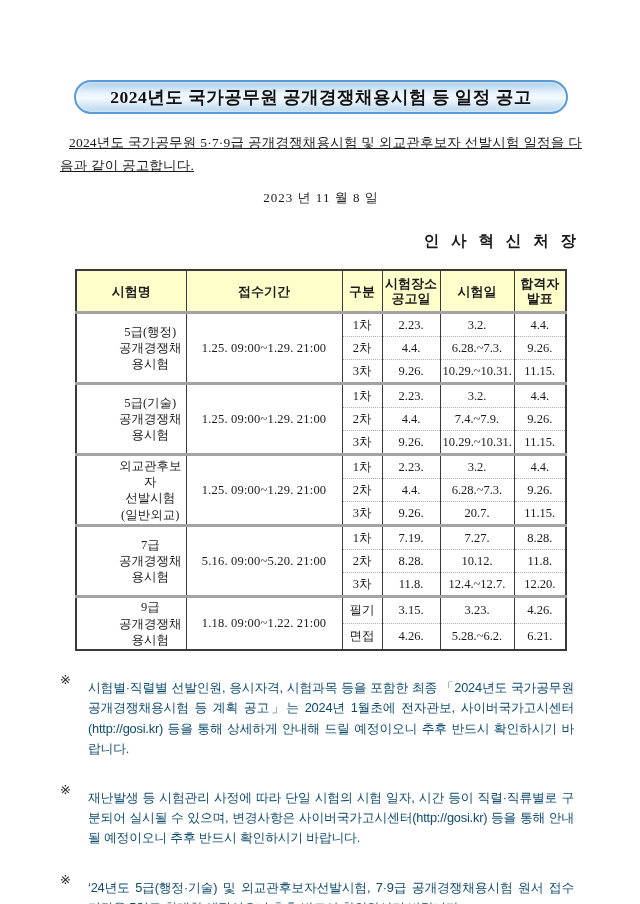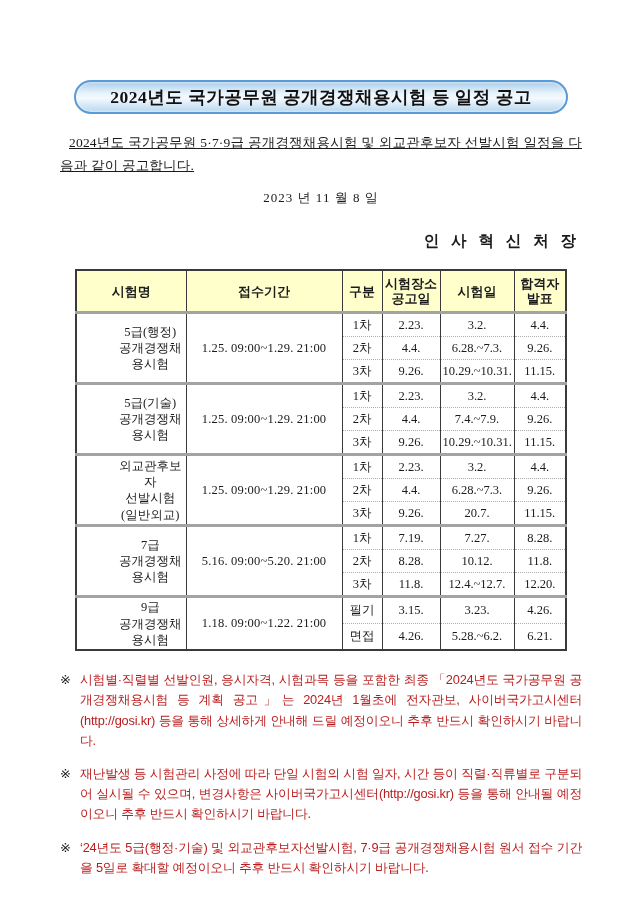--- a/index.html
+++ b/index.html
@@ -67,24 +67,24 @@
   .schedule tr.group-start td { border-top: 3px solid #a3a3a3; }
   .schedule tr.sub td { border-top: 1px dotted #adadad; }
   .pre { white-space: pre-line; }
   .schedule td.name { line-height: 1.3; padding-left: 40px; }
   .schedule td.period { letter-spacing: 0.2px; }
 
   .notes { margin-top: 19px; font-family: "Liberation Sans", "DejaVu Sans", sans-serif; }
   .note { display: flex; margin-bottom: 13px; }
   .note .marker { flex: 0 0 20px; font-size: 13px; line-height: 1.58; }
   .note .note-text {
-    margin: 0; flex: 1 1 auto;
+    margin: 8px; flex: 1 1 auto;
     font-size: 12.8px; line-height: 1.58;
     text-align: justify; letter-spacing: -0.2px;
-    color: #b91c1c;
+    color: #0c4a6e;
   }
 </style>
 </head>
 <body>
 
 <div class="page">
 
 
   <div class="title-box">
     <h1>2024년도 국가공무원 공개경쟁채용시험 등 일정 공고</h1>

